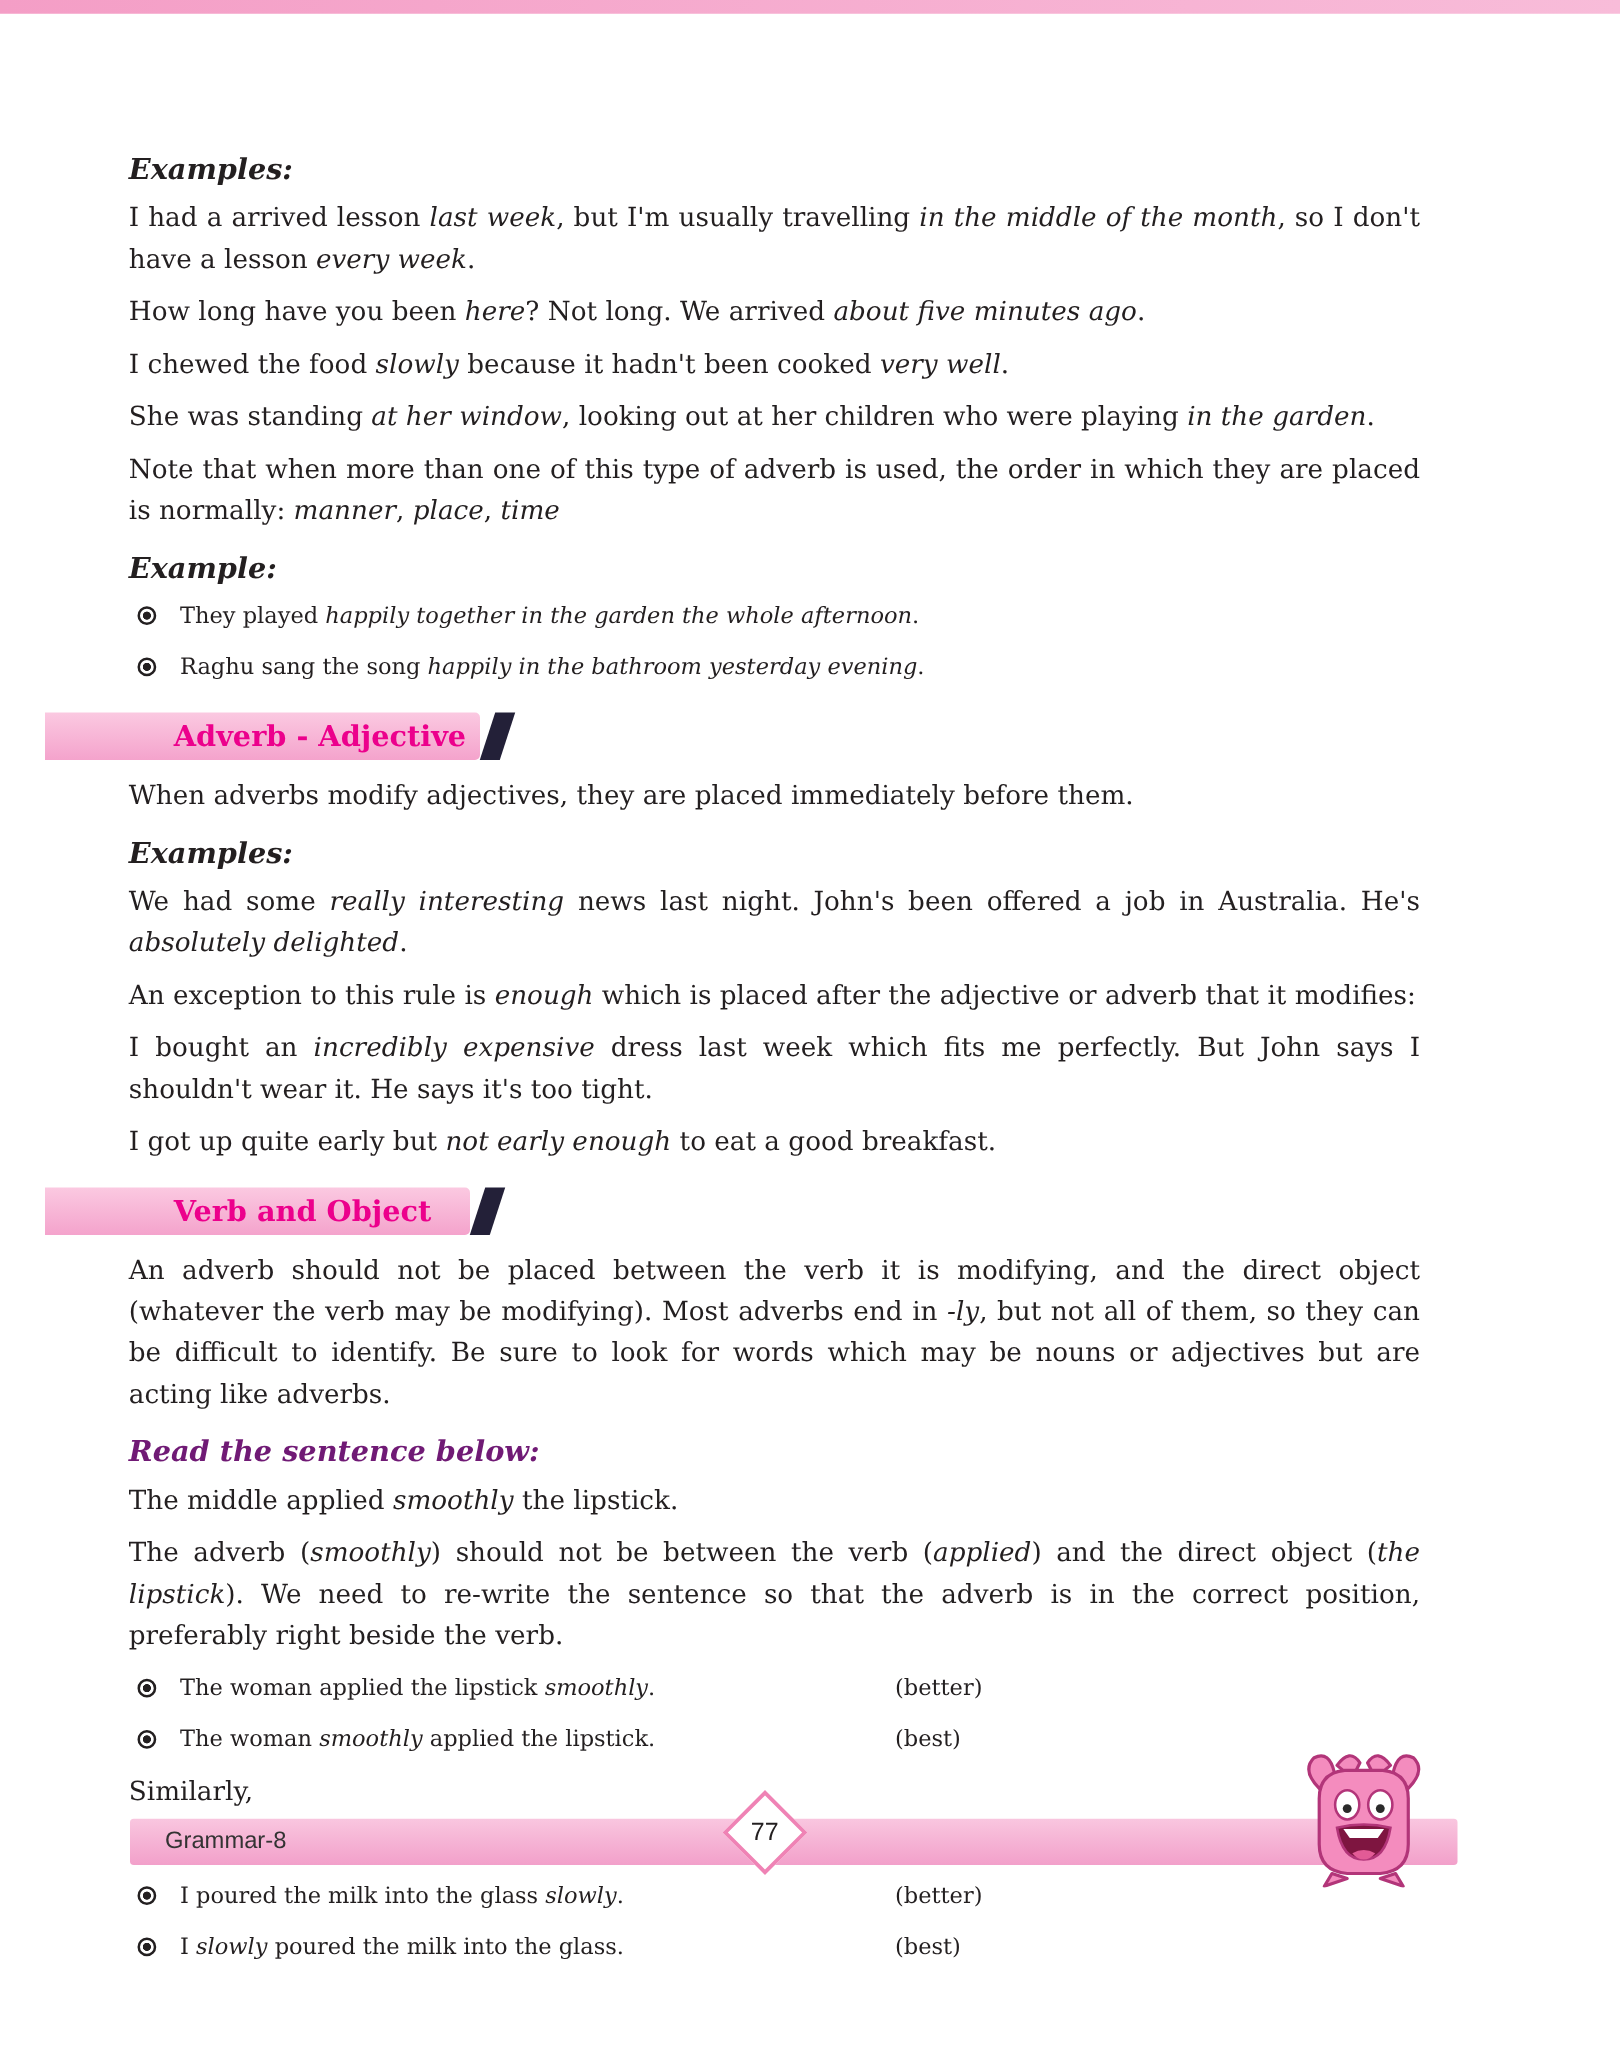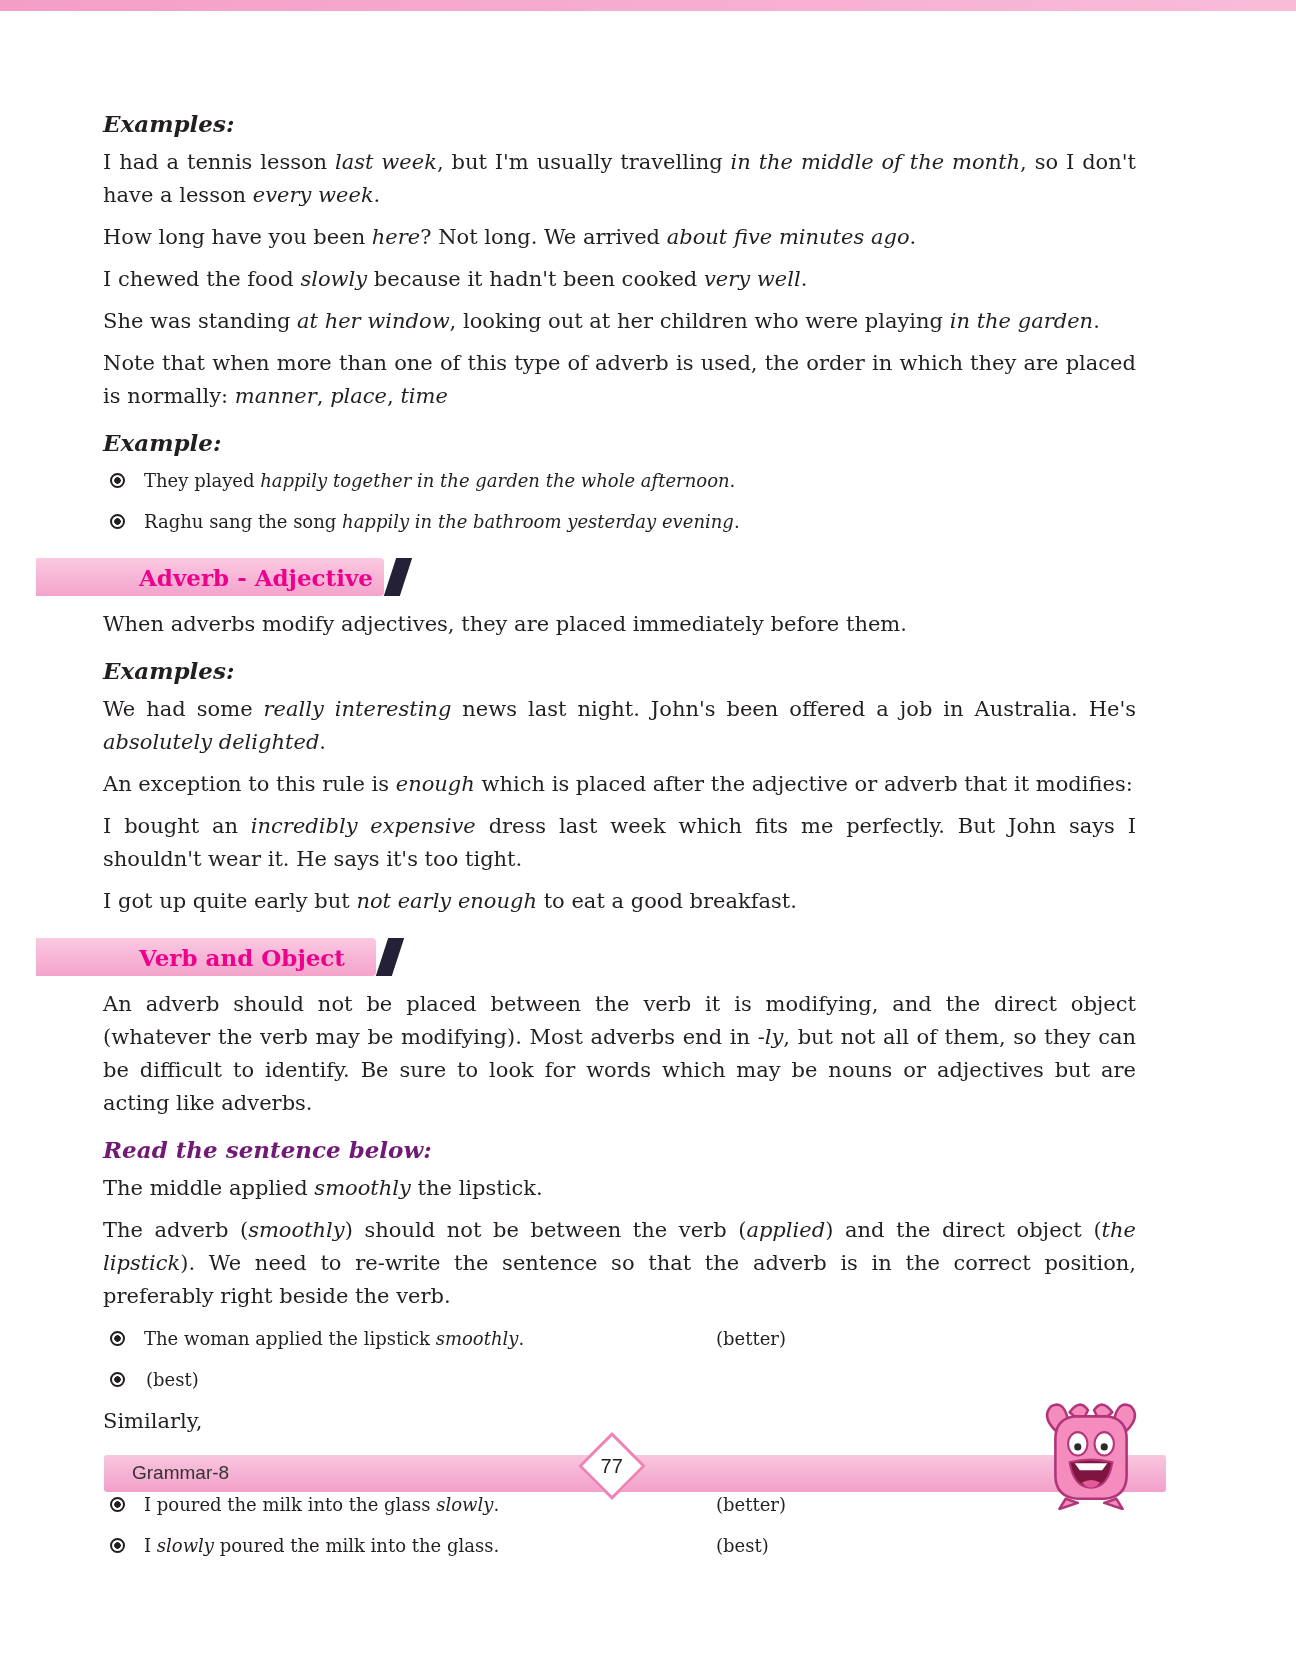--- a/index.html
+++ b/index.html
@@ -8,21 +8,21 @@
     width:1296px; height:1656px;
     position:relative;
     font-family:"DejaVu Serif","Liberation Serif",serif;
     color:#231f20;
     overflow:hidden;
   }
   .top-strip {
     position:absolute; top:0; left:0; width:100%; height:11px;
     background:linear-gradient(90deg,#f49ec6,#f8bcd9);
   }
-  .content { position:absolute; top:94px; left:0; width:100%; }
+  .content { position:absolute; top:106px; left:0; width:100%; }
 
   p.body {
     font-size:21px; line-height:33px;
     text-align:justify;
     padding:0 160px 0 103px;
     margin:9px 0;
   }
   h3.h-black, h3.h-magenta {
     font-size:23px; font-weight:bold; font-style:italic;
     padding-left:103px; margin:16px 0 5px 0;
@@ -95,21 +95,21 @@
 </head>
 <body>
 
 <div class="page">
   <div class="top-strip"></div>
 
   <div class="content">
 
     <h3 class="h-black">Examples:</h3>
 
-    <p class="body"><span>I had a tennis lesson </span><i>last week</i><span>, but I'm usually travelling </span><i>in the middle of the month</i><span>, so I don't have a lesson </span><i>every week</i><span>.</span></p>
+    <p class="body"><span>I had a arrived lesson </span><i>last week</i><span>, but I'm usually travelling </span><i>in the middle of the month</i><span>, so I don't have a lesson </span><i>every week</i><span>.</span></p>
     <p class="body"><span>How long have you been </span><i>here</i><span>? Not long. We arrived </span><i>about five minutes ago</i><span>.</span></p>
     <p class="body"><span>I chewed the food </span><i>slowly</i><span> because it hadn't been cooked </span><i>very well</i><span>.</span></p>
     <p class="body"><span>She was standing </span><i>at her window</i><span>, looking out at her children who were playing </span><i>in the garden</i><span>.</span></p>
     <p class="body"><span>Note that when more than one of this type of adverb is used, the order in which they are placed is normally: </span><i>manner</i><span>, </span><i>place</i><span>, </span><i>time</i></p>
 
     <h3 class="h-black">Example:</h3>
 
     <div class="bullet">
       <span class="bullet-icon"></span>
       <span class="bullet-text"><span>They played </span><i>happily together in the garden the whole afternoon</i><span>.</span></span>
@@ -149,20 +149,21 @@
     <p class="body"><span>The middle applied </span><i>smoothly</i><span> the lipstick.</span></p>
     <p class="body"><span>The adverb (</span><i>smoothly</i><span>) should not be between the verb (</span><i>applied</i><span>) and the direct object (</span><i>the lipstick</i><span>). We need to re-write the sentence so that the adverb is in the correct position, preferably right beside the verb.</span></p>
 
     <div class="note-row">
       <span class="bullet-icon"></span>
       <span class="row-text"><span>The woman applied the lipstick </span><i>smoothly</i><span>.</span></span>
       <span class="row-note"><span>(better)</span></span>
     </div>
     <div class="note-row">
       <span class="bullet-icon"></span>
+      <span class="row-text"><span>The woman </span><i>smoothly</i><span> applied the lipstick.</span></span>
       <span class="row-note"><span>(best)</span></span>
     </div>
 
     <p class="body"><span>Similarly,</span></p>
 
     <div class="note-row">
       <span class="bullet-icon"></span>
       <span class="row-text"><span>I poured slowly the milk into the glass.</span></span>
       <span class="row-note"><span>(Wrong usage of adverb: </span><i>slowly</i><span>)</span></span>
     </div>

